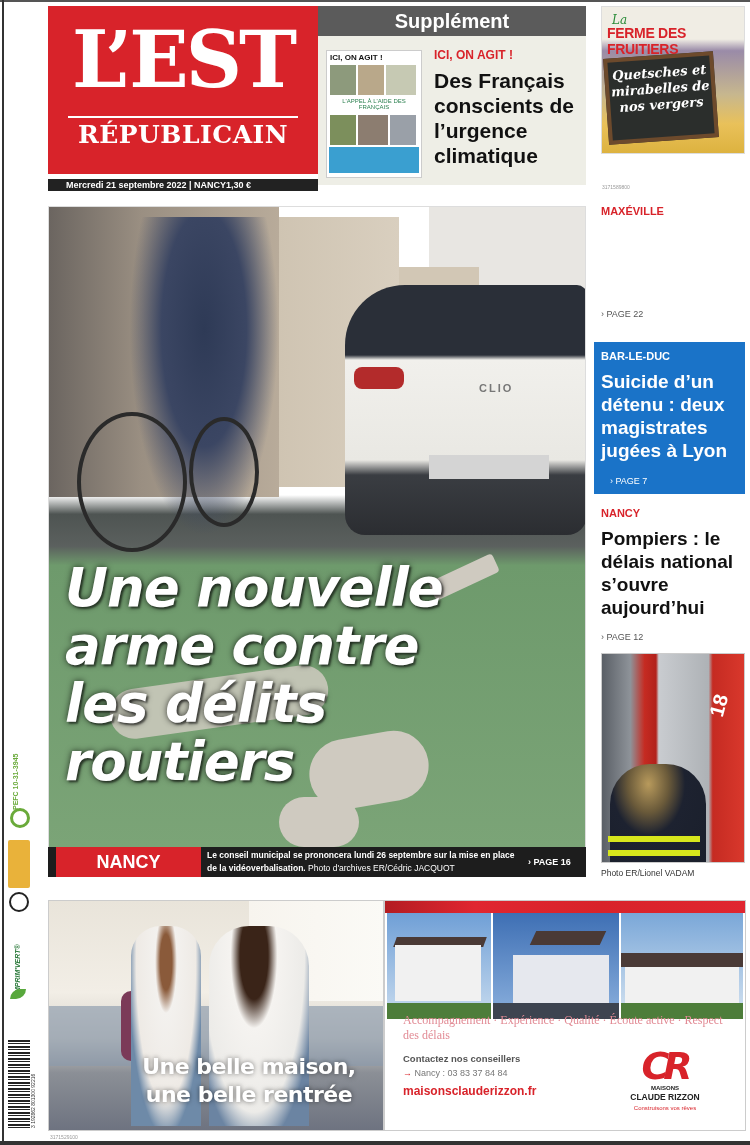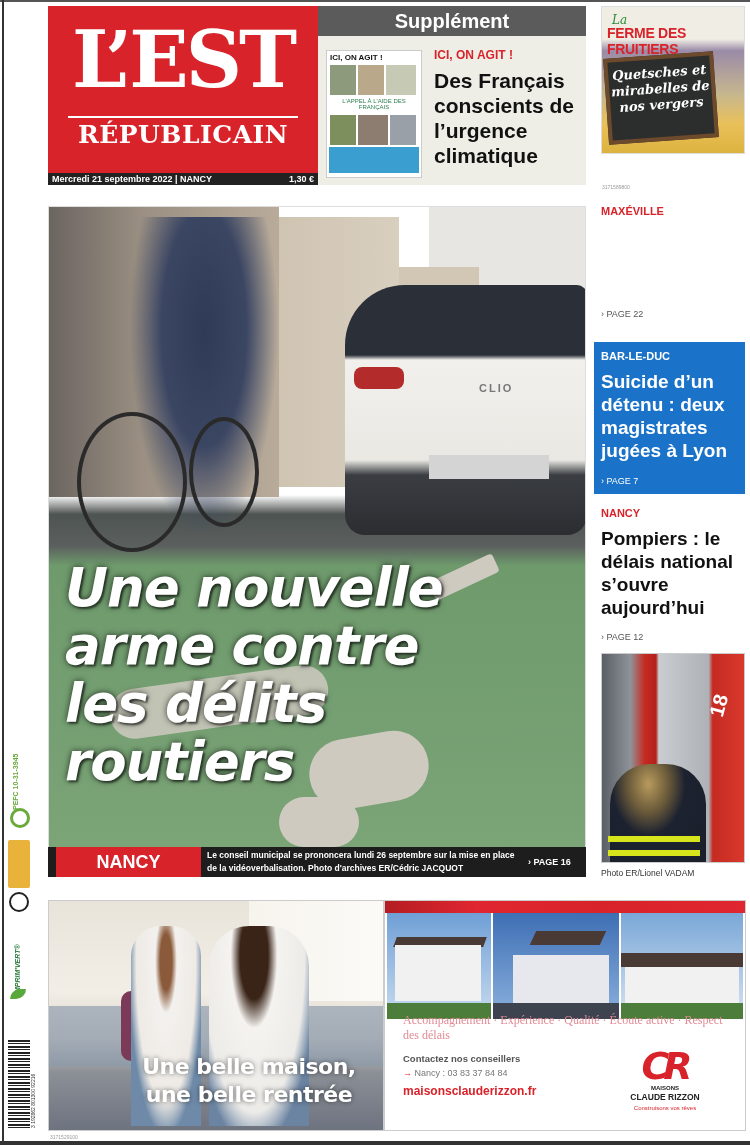--- a/index.html
+++ b/index.html
@@ -10,21 +10,21 @@
   
   .page-edge-top { left:0; top:0; width:750px; height:2px; background:#555; }
   .page-edge-left { left:2px; top:0; width:2px; height:1145px; background:#333; }
   .page-edge-bottom { left:0; top:1141px; width:750px; height:4px; background:#333; }
 
   
   .masthead { left:48px; top:6px; width:270px; height:168px; background:#d8232a; }
   .masthead-title { position:absolute; left:0; top:8px; width:100%; text-align:center; color:#fff; font-family:"DejaVu Serif","Liberation Serif",serif; font-weight:bold; font-size:78px; letter-spacing:-3px; line-height:92px; }
   .masthead-rule { position:absolute; left:20px; right:20px; top:110px; height:2px; background:#fff; }
   .masthead-sub { position:absolute; left:0; top:114px; width:100%; text-align:center; color:#fff; font-family:"DejaVu Serif","Liberation Serif",serif; font-weight:bold; font-size:25px; letter-spacing:0.5px; }
-  .dateline { left:48px; top:173px; width:270px; height:12px; background:#222; color:#fff; font-size:9px; font-weight:bold; line-height:12px; padding:0 4px; display:flex; justify-content:space-between; }
+  .dateline { left:48px; top:179px; width:270px; height:12px; background:#222; color:#fff; font-size:9px; font-weight:bold; line-height:12px; padding:0 18px; display:flex; justify-content:flex-start; }
 
   
   .supp { left:318px; top:6px; width:268px; height:179px; background:#eeeee6; }
   .supp-head { position:absolute; left:0; top:0; width:100%; height:30px; background:#5b5b5b; color:#fff; text-align:center; font-weight:bold; font-size:20px; line-height:30px; }
   .supp-cover { position:absolute; left:8px; top:44px; width:96px; height:128px; background:#fff; border:1px solid #ccc; overflow:hidden; }
   .supp-cover .ct { position:absolute; left:3px; top:2px; font-size:8px; font-weight:bold; color:#111; }
   .supp-cover .tile { position:absolute; background:#8a9a70; }
   .supp-cover .mid { position:absolute; left:3px; top:47px; width:88px; font-size:6px; color:#2a7f4e; text-align:center; }
   .supp-cover .band { position:absolute; left:2px; bottom:4px; width:90px; height:26px; background:#3a9fd0; }
   .supp-kicker { position:absolute; left:116px; top:42px; color:#d8232a; font-weight:bold; font-size:12px; }
@@ -53,21 +53,21 @@
   .car-light { position:absolute; left:305px; top:160px; width:50px; height:22px; background:#b32b2b; border-radius:8px; }
   .car-plate { position:absolute; left:380px; top:248px; width:120px; height:24px; background:#d4d4d4; }
   .car-badge { position:absolute; left:430px; top:175px; font-size:11px; color:#777; font-weight:bold; letter-spacing:2px; }
   .road-marking { position:absolute; background:#cfcac0; border-radius:40px; }
   .headline { position:absolute; left:16px; top:352px; width:440px; color:#fff; font-family:"DejaVu Sans",sans-serif; font-weight:bold; font-size:53px; line-height:58px; letter-spacing:-1px; text-shadow:0 0 6px rgba(0,0,0,0.7), 2px 2px 2px rgba(0,0,0,0.5);font-style:italic; }
 
   
   .caption-bar { left:48px; top:847px; width:538px; height:30px; background:#1d1d1d; display:flex; align-items:stretch; }
   .caption-loc { width:145px; margin-left:8px; background:#d8232a; color:#fff; font-weight:bold; font-size:18px; text-align:center; line-height:30px; }
   .caption-text { flex:1; color:#fff; font-size:8.5px; line-height:13px; padding:2px 6px; font-weight:bold; }
-  .caption-text .credit { font-weight:bold; }
+  .caption-text .credit { font-weight:normal; }
   .caption-page { width:58px; color:#fff; font-size:9px; font-weight:bold; line-height:30px; }
 
   
   .kicker { position:absolute; font-weight:bold; font-size:11px; color:#d8232a; }
   .rtitle { position:absolute; font-weight:bold; font-size:19px; line-height:23px; color:#111; }
   .rpage { position:absolute; font-size:9px; color:#555; }
   .blue-box { left:594px; top:342px; width:151px; height:152px; background:#1a73c8; }
   .blue-box .kicker { color:#fff; }
   .blue-box .rtitle { color:#fff; }
   .blue-box .rpage { color:#fff; }
@@ -183,21 +183,21 @@
 </div>
 
 <div class="abs" style="left:601px;top:205px;width:145px;height:130px;">
   <div class="kicker" style="left:0;top:0;text-align:center;">MAXÉVILLE</div>
   <div class="rpage" style="left:0;top:104px;">› PAGE 22</div>
 </div>
 
 <div class="abs blue-box">
   <div class="kicker" style="left:7px;top:8px;">BAR-LE-DUC</div>
   <div class="rtitle" style="left:7px;top:28px;width:142px;">Suicide d’un détenu : deux magistrates jugées à Lyon</div>
-  <div class="rpage" style="left:7px;top:134px;">› PAGE 7</div>
+  <div class="rpage" style="left:16px;top:134px;">› PAGE 7</div>
 </div>
 
 <div class="abs" style="left:601px;top:507px;width:145px;height:140px;">
   <div class="kicker" style="left:0;top:0;">NANCY</div>
   <div class="rtitle" style="left:0;top:20px;width:145px;">Pompiers : le délais national s’ouvre aujourd’hui</div>
   <div class="rpage" style="left:0;top:125px;">› PAGE 12</div>
 </div>
 
 <div class="abs fire-photo">
   <div class="fire-18">18</div>

